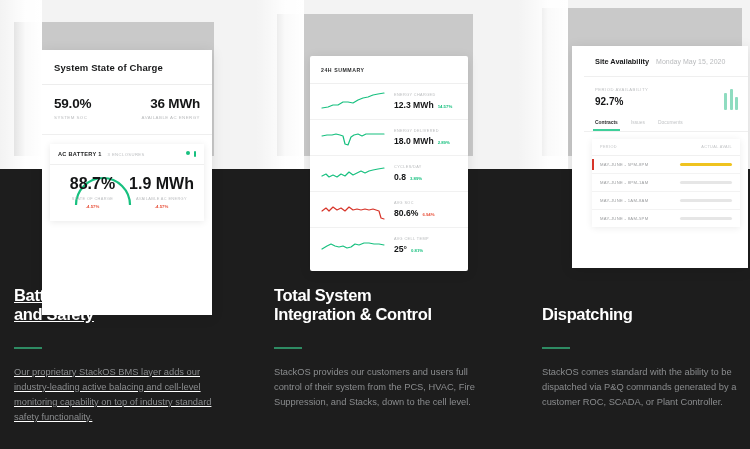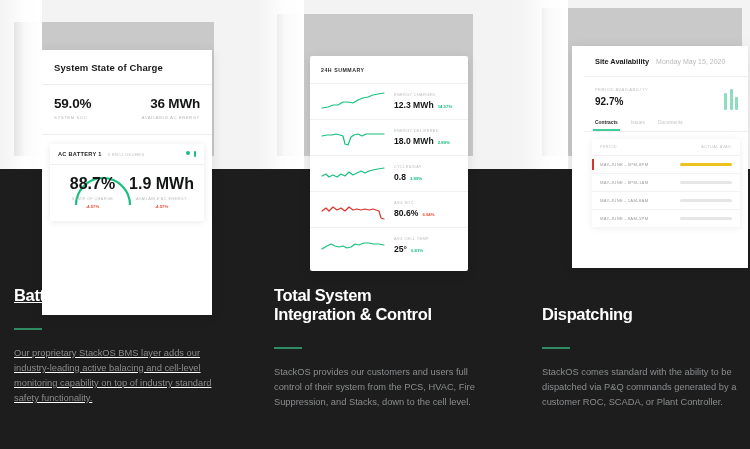--- a/index.html
+++ b/index.html
@@ -165,20 +165,21 @@
         </div>
       </div>
     </div>
   </div>
 
   <div class="shade" style="left:0;top:0;width:42px;height:169px;"></div>
 
   <div class="copy">
     <div class="h2">
       <span>Battery Management</span><br>
+      <span>and Safety</span>
     </div>
     <div class="rule"></div>
     <div class="body">Our proprietary StackOS BMS layer adds our industry-leading active balacing and cell-level monitoring capability on top of industry standard safety functionality.</div>
   </div>
 </div>
 
 <div class="col col-2 c2">
   <div class="backdrop"></div>
 
   <div class="card" style="left:54px;top:56px;">

